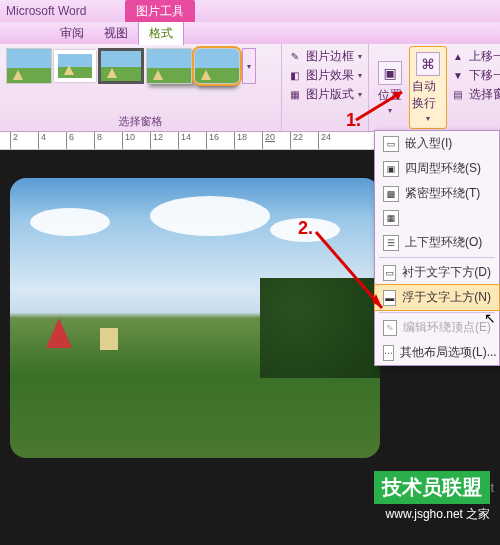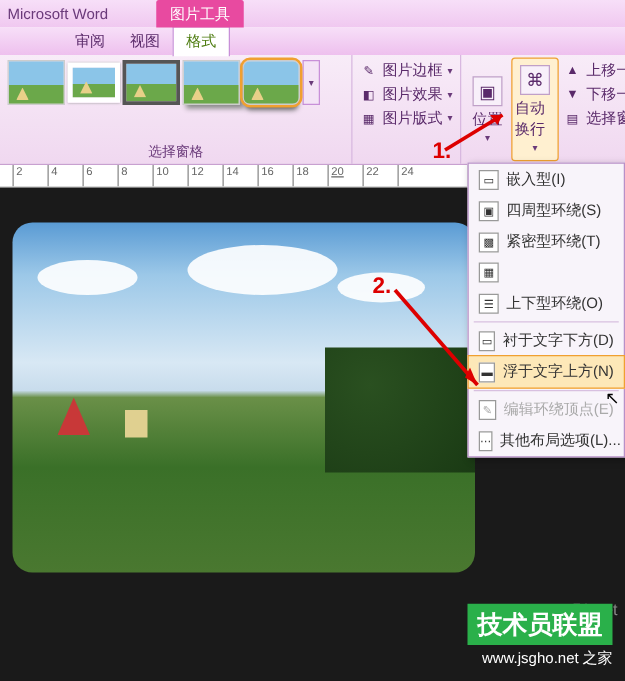--- a/index.html
+++ b/index.html
@@ -31,21 +31,21 @@
 .cloud{position:absolute;background:#fff;border-radius:50%;opacity:.9}
 .menu{position:absolute;left:374px;top:130px;width:126px;background:#f8f4fa;border:1px solid #b890c8;box-shadow:2px 2px 6px rgba(0,0,0,.3);z-index:20}
 .menu-item{display:flex;align-items:center;gap:6px;padding:4px 8px;color:#333;white-space:nowrap}
 .menu-item.hov{background:#fde8b8;border:1px solid #f0a030;margin:-1px}
 .menu-item.dis{color:#aaa}
 .menu-sep{height:1px;background:#d8c0e0;margin:2px 4px}
 .menu-ic{width:16px;height:16px;border:1px solid #999;background:#fff;display:flex;align-items:center;justify-content:center;font-size:9px}
 .ann{position:absolute;color:#d00;font-weight:bold;font-size:18px;z-index:30}
 .arrow{position:absolute;z-index:25}
 .wm1{position:absolute;right:6px;bottom:50px;color:#888;font-size:13px;z-index:15}
-.wm2{position:absolute;right:10px;bottom:10px;z-index:15}
+.wm2{position:absolute;right:10px;bottom:22px;z-index:15}
 .wm2 .badge{background:#2ab04a;color:#fff;padding:3px 8px;font-size:20px;font-weight:bold;display:inline-block}
 .wm2 .sub{color:#fff;font-size:11px;text-align:right;margin-top:2px}
 .cursor{position:absolute;z-index:40;font-size:14px;color:#000}
 </style>
 </head>
 <body>
 
 <div class="title-bar">
   <span>Microsoft Word</span>
 </div>

